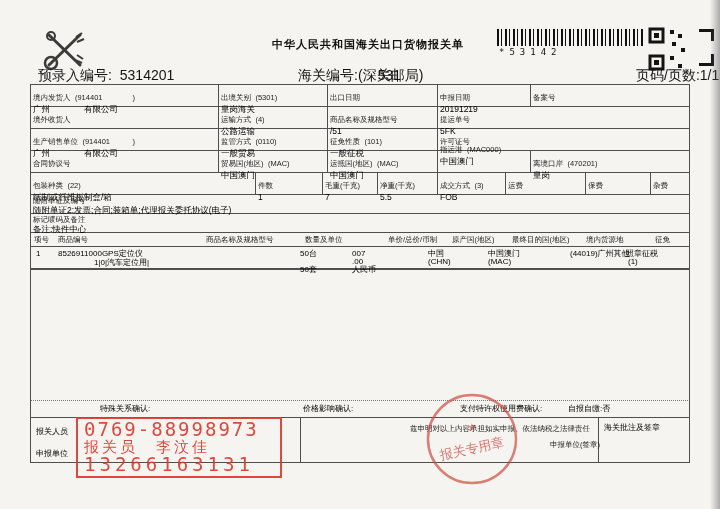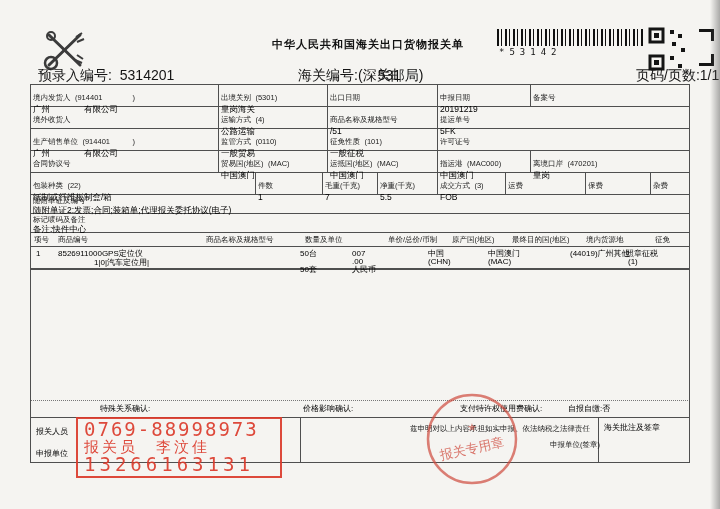--- a/index.html
+++ b/index.html
@@ -175,21 +175,21 @@
   <div class="cell" style="left:218px;top:150px;width:109px">
     <span class="lbl">贸易国(地区)</span>
     <span class="lbl">(MAC)</span>
     <div class="val">中国澳门</div>
   </div>
   <div class="cell" style="left:327px;top:150px;width:110px">
     <span class="lbl">运抵国(地区)</span>
     <span class="lbl">(MAC)</span>
     <div class="val">中国澳门</div>
   </div>
-  <div class="cell" style="left:437px;top:150px;width:93px">
+  <div class="cell" style="left:437px;top:136px;width:93px">
     <span class="lbl">指运港</span>
     <span class="lbl">(MAC000)</span>
     <div class="val">中国澳门</div>
   </div>
   <div class="cell" style="left:530px;top:150px;width:159px">
     <span class="lbl">离境口岸</span>
     <span class="lbl">(470201)</span>
     <div class="val">皇岗</div>
   </div>
 

